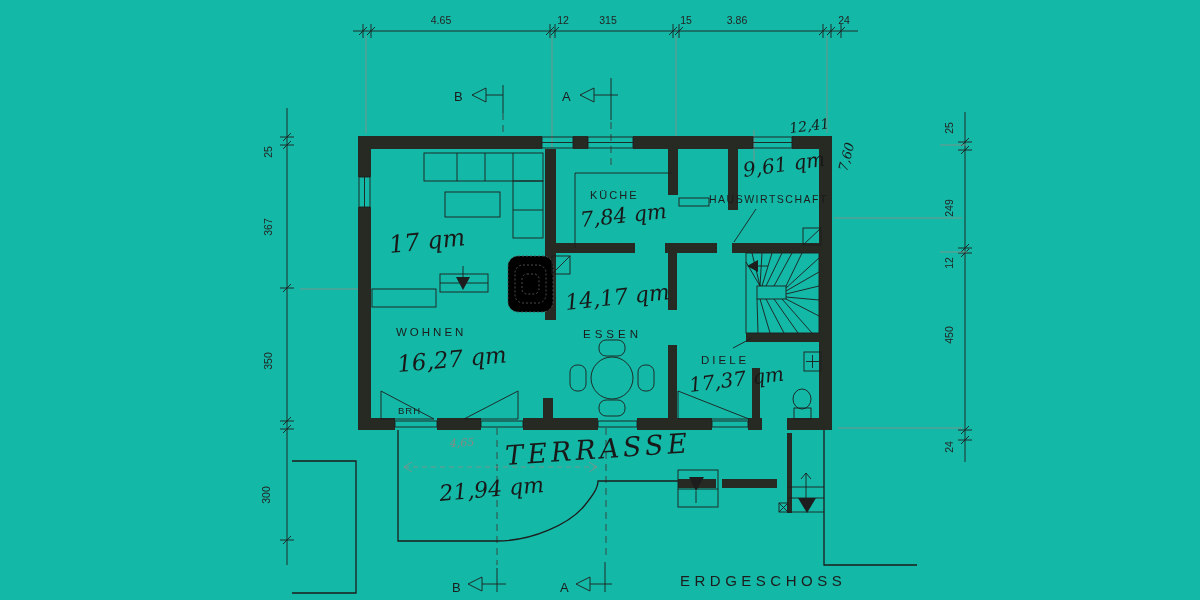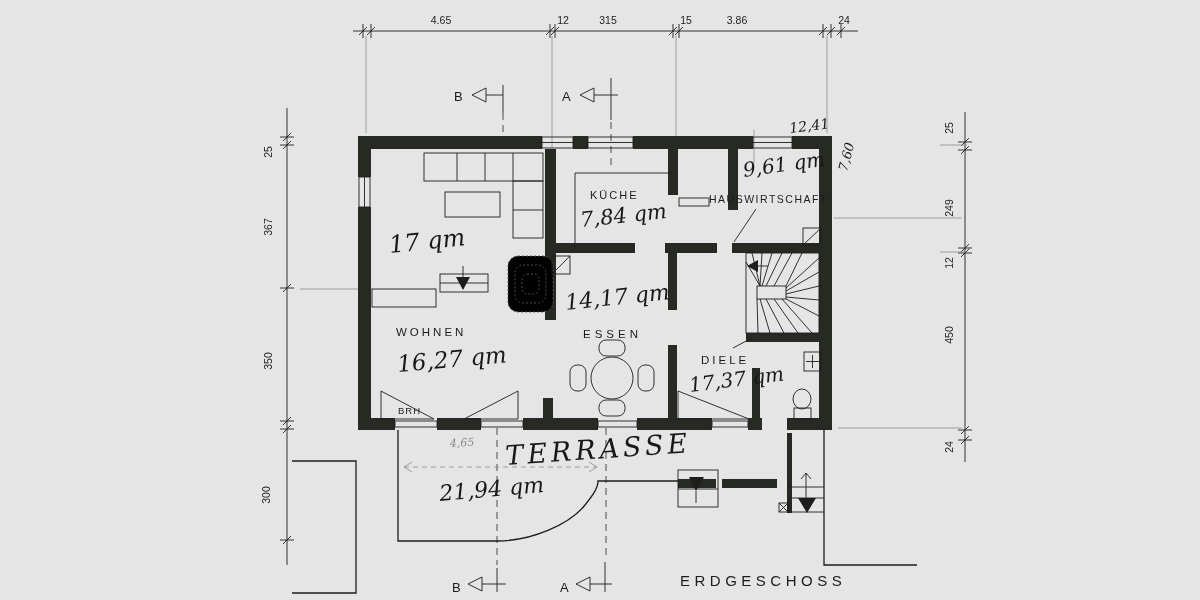--- a/index.html
+++ b/index.html
@@ -1,16 +1,16 @@
 <!DOCTYPE html>
 <html><head>
 <meta charset="utf-8">
 <style>
   html,body{margin:0;padding:0;background:#ffffff;}
-  .plan{position:relative;width:1200px;height:600px;background:#e5e5e5;overflow:hidden;}
+  .plan{position:relative;width:1200px;height:600px;background:#14b8a6;overflow:hidden;}
   svg{display:block;}
   .ln{stroke:#1d1d1d;stroke-width:1.3;fill:none;}
   .thin{stroke:#1d1d1d;stroke-width:0.9;fill:none;}
   .lt{stroke:#8d8d88;stroke-width:0.8;fill:none;}
   .dash{stroke:#3a3a3a;stroke-width:0.9;fill:none;stroke-dasharray:7 5;}
   .wall{fill:#262a23;stroke:none;}
   .fillk{fill:#1d1d1d;stroke:none;}
   .t-dim{font-family:"Liberation Sans",sans-serif;font-size:10.5px;fill:#242424;}
   .t-print{font-family:"Liberation Sans",sans-serif;fill:#1c1c1c;}
   .t-hand{font-family:"DejaVu Serif",serif;font-style:italic;fill:#181818;}

